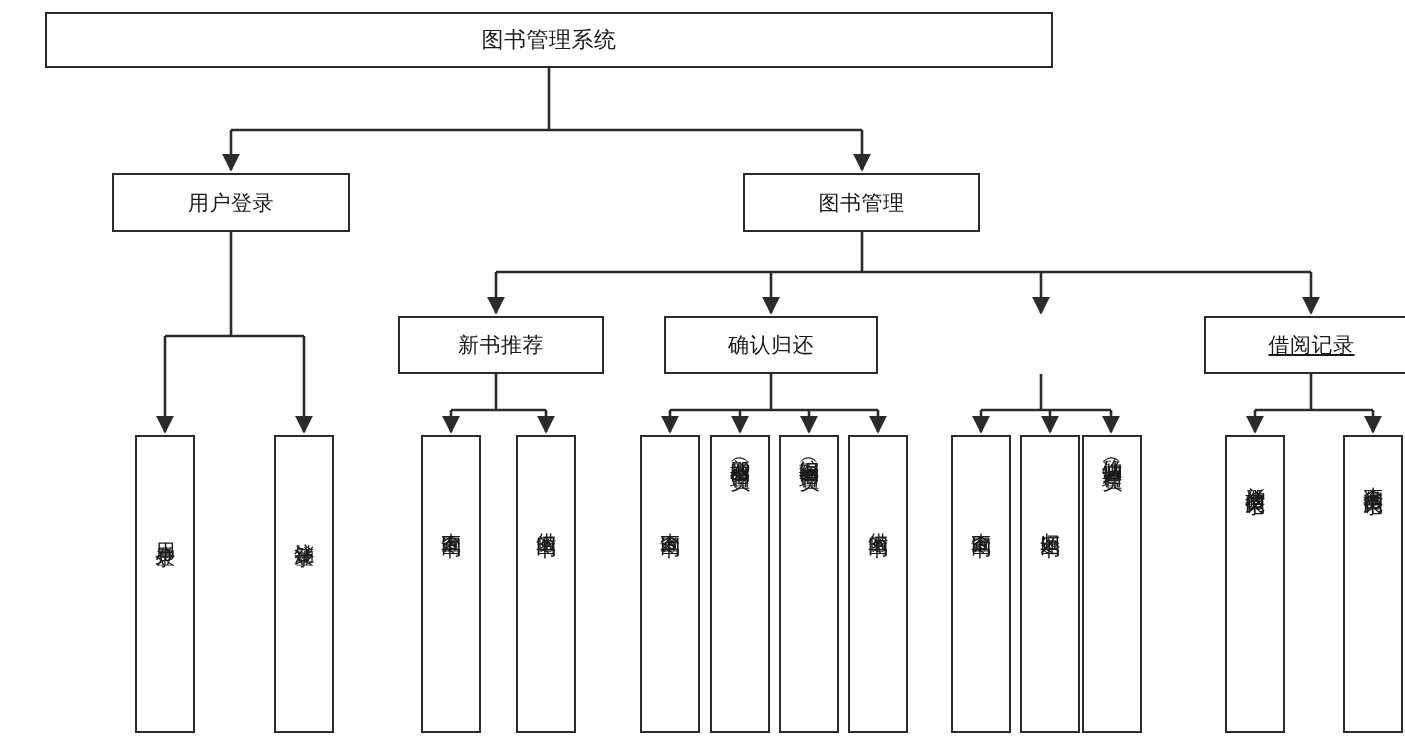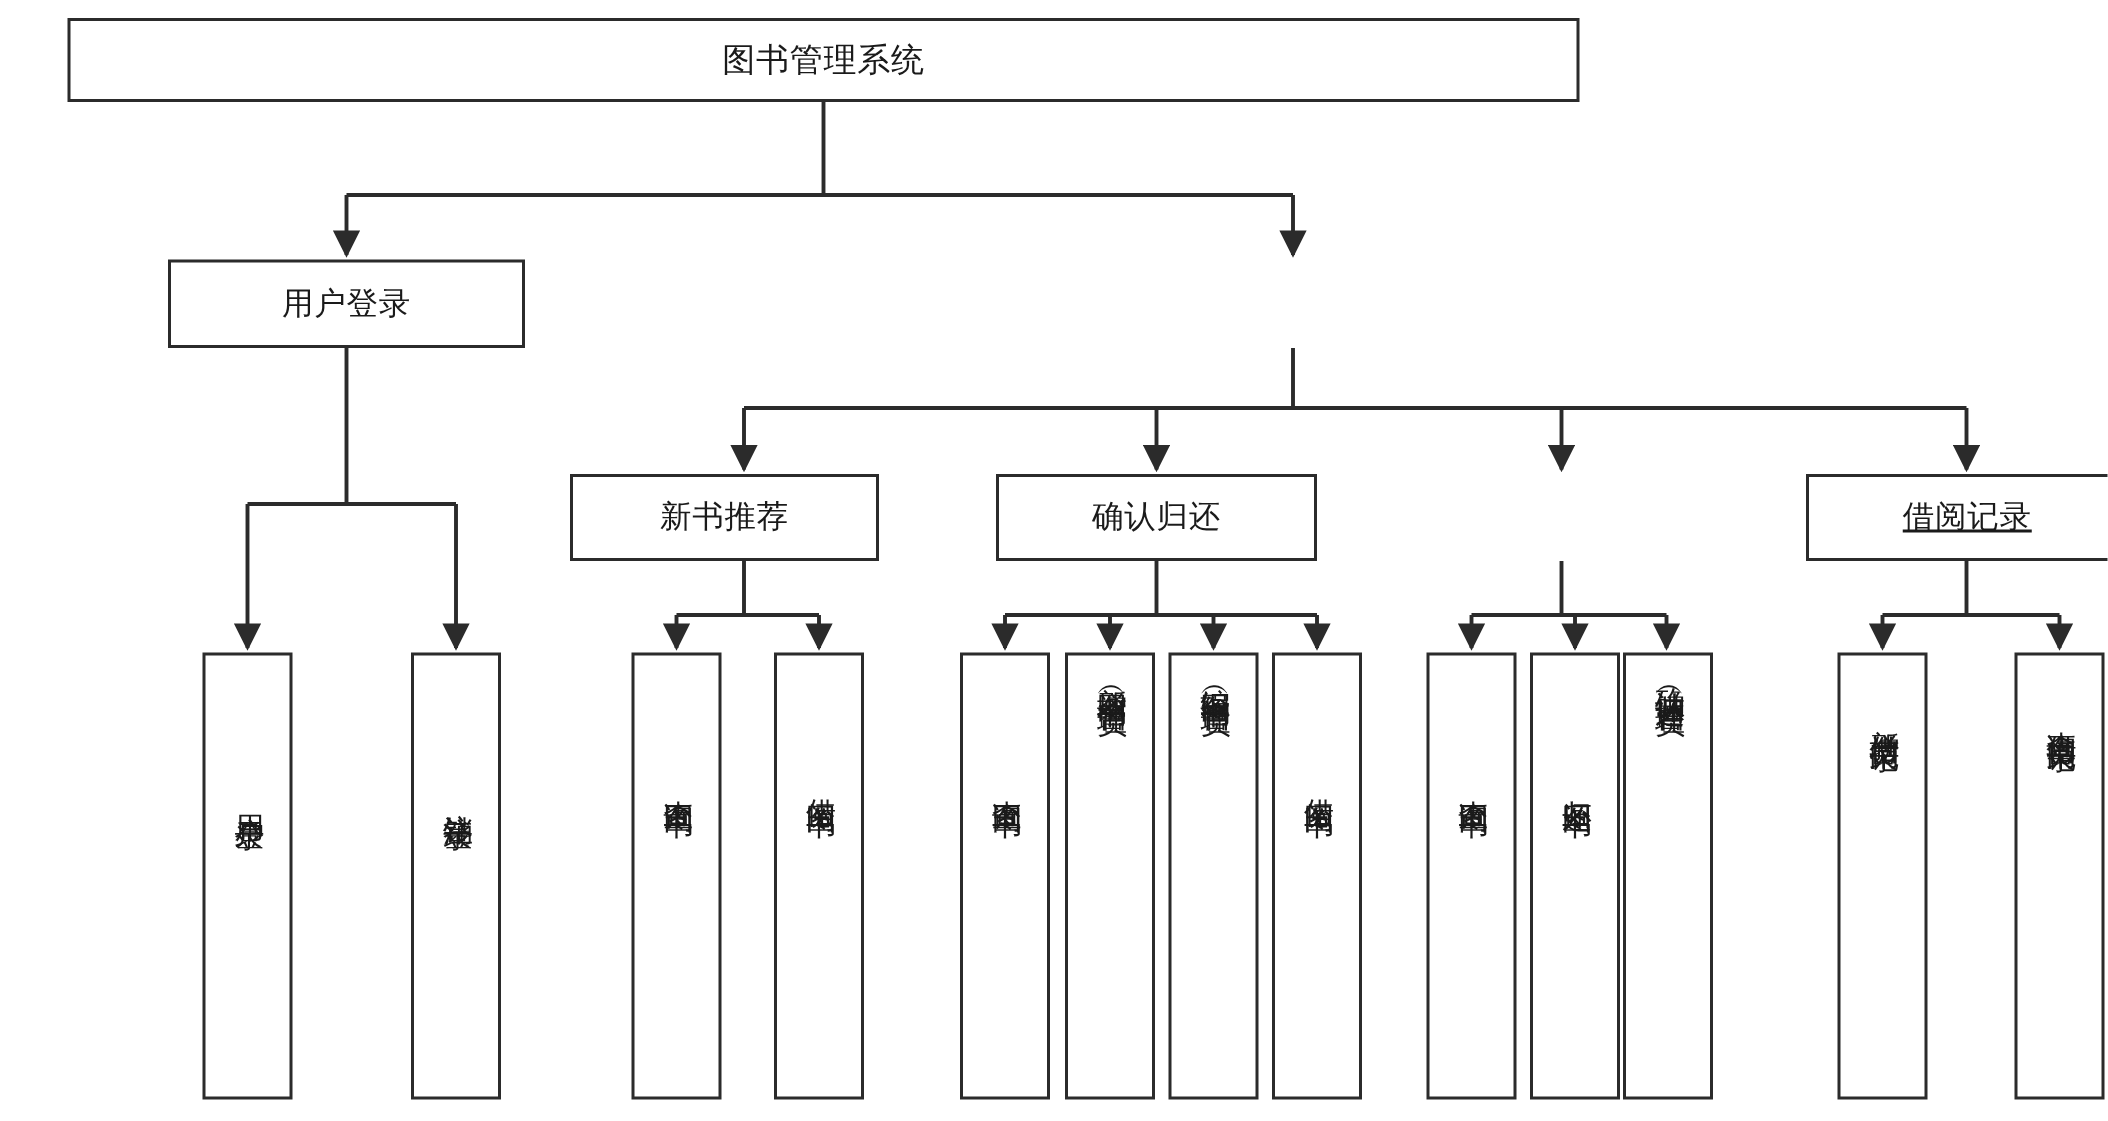--- a/index.html
+++ b/index.html
@@ -135,22 +135,25 @@
     </g>
   </svg>
 
   <div class="node h root" style="left:13px; top:12px; width:1008px; height:56px;">
     <span class="label">图书管理系统</span>
   </div>
 
   <div class="node h" style="left:80px; top:173px; width:238px; height:59px;">
     <span class="label">用户登录</span>
   </div>
-
-  <div class="node h" style="left:348px; top:316px; width:206px; height:58px;text-align:center;">
+  <div class="node h" style="left:711px; top:173px; width:237px; height:59px;">
+    <span class="label">图书管理</span>
+  </div>
+
+  <div class="node h" style="left:366px; top:316px; width:206px; height:58px;text-align:center;">
     <span class="label">新书推荐</span>
   </div>
   <div class="node h" style="left:632px; top:316px; width:214px; height:58px;">
     <span class="label">确认归还</span>
   </div>
   <div class="node h" style="left:1172px; top:316px; width:215px; height:58px;text-decoration:underline;">
     <span class="label">借阅记录</span>
   </div>
 
   <div class="node v" style="left:103px; top:435px; width:60px; height:298px; padding-top:90px;">

